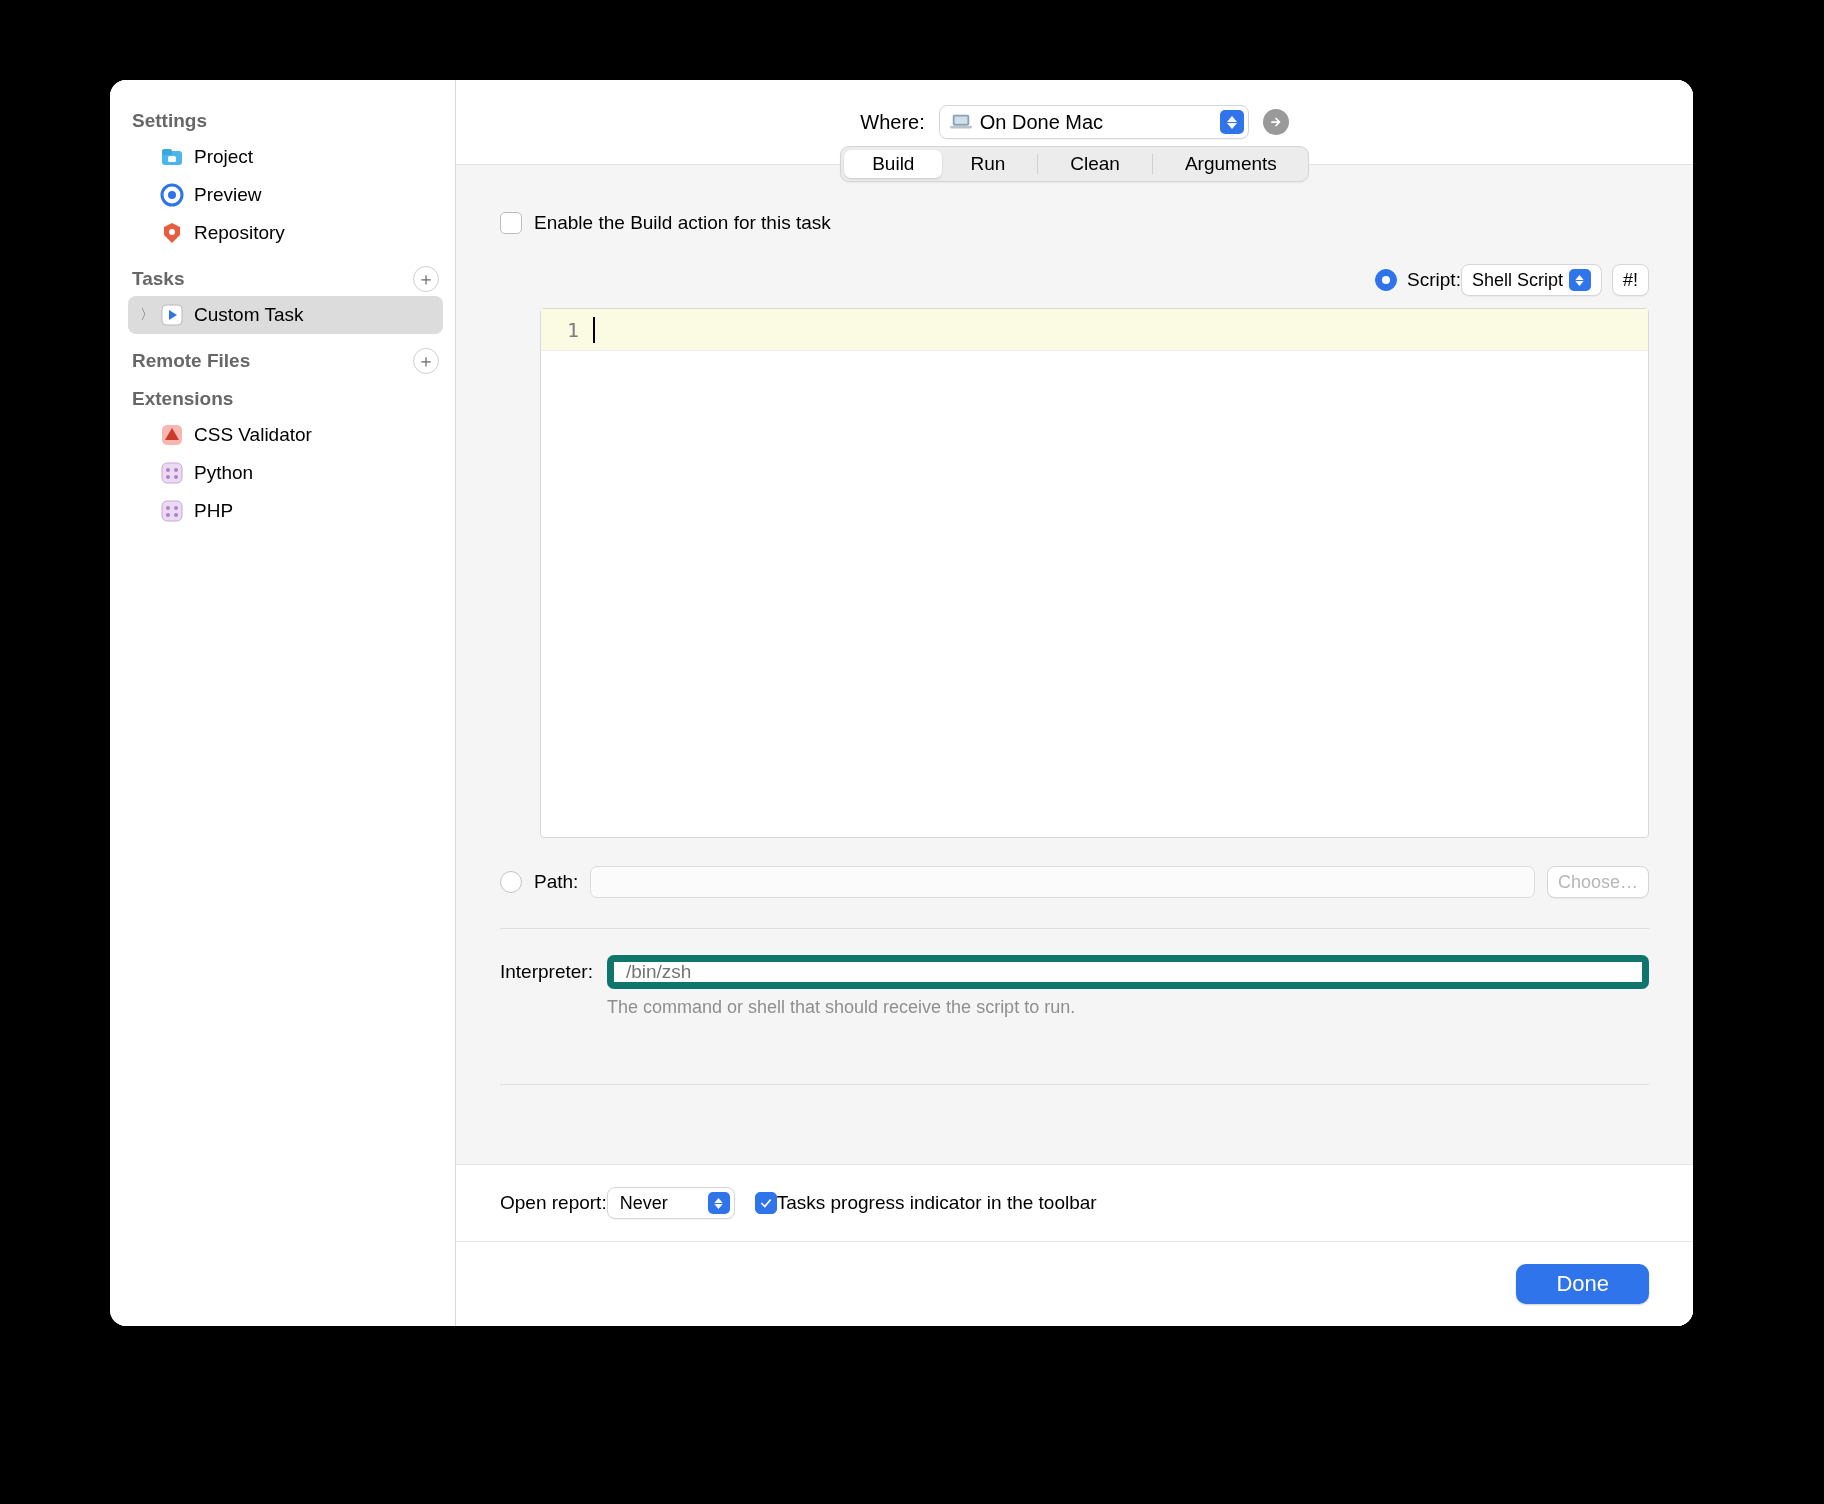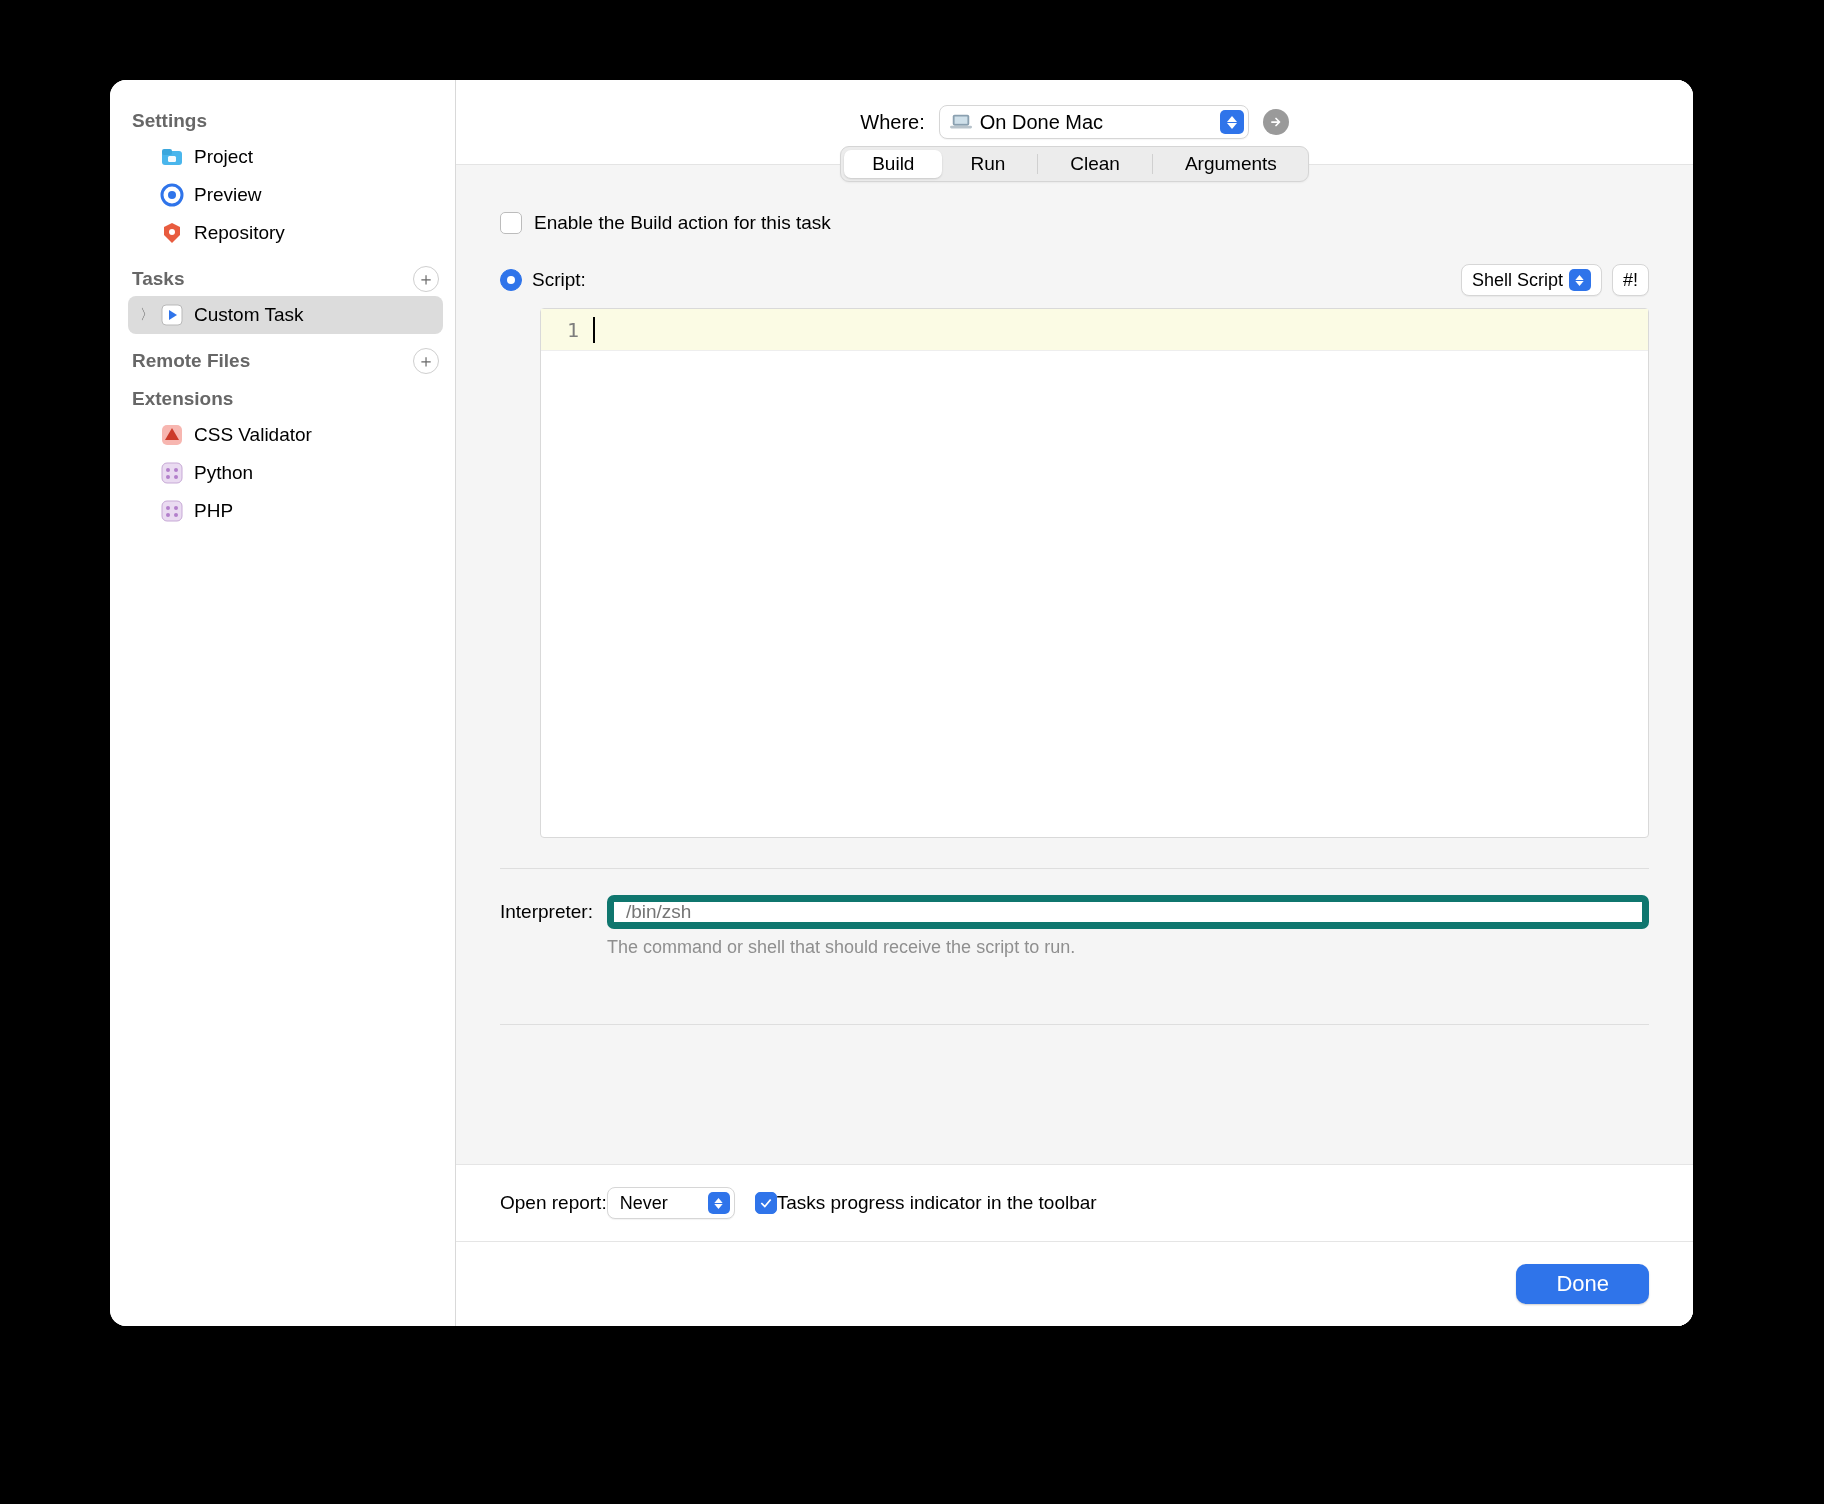--- a/index.html
+++ b/index.html
@@ -175,21 +175,21 @@
     margin-bottom:30px;
   }
   .mac-checkbox {
     width:22px;height:22px;border:1.5px solid #bcbcbc;border-radius:5px;
     background:#fff;display:inline-flex;align-items:center;justify-content:center;
   }
   .mac-checkbox.checked{background:#2f74ea;border-color:#2f74ea;}
   .mac-checkbox.checked svg{width:14px;height:14px;fill:none;stroke:#fff;stroke-width:3;}
 
   .script-row-head {
-    display:flex;align-items:center;justify-content:space-between;
+    display:flex;align-items:center;justify-content:flex-end;
     margin-bottom:12px;
   }
   .radio-line {display:flex;align-items:center;gap:10px;}
   .mac-radio {
     width:22px;height:22px;border-radius:50%;
     border:1px solid #c3c3c3;background:#fff;
     display:inline-flex;align-items:center;justify-content:center;
   }
   .mac-radio.checked{border-color:#2f74ea;background:#2f74ea;}
   .mac-radio.checked::after{content:"";width:8px;height:8px;border-radius:50%;background:#fff;}
@@ -430,20 +430,26 @@
           </div>
         </div>
 
         <div class="editor">
           <div class="editor-line1">
             <div class="gutter">1</div>
             <div class="cursor-bar"></div>
           </div>
         </div>
 
+        <div class="path-row">
+          <span class="mac-radio"></span>
+          <span>Path:</span>
+          <div class="field"></div>
+          <div class="btn disabled">Choose…</div>
+        </div>
 
         <div class="hr"></div>
 
         <div class="interp-row">
           <span style="padding-top:6px">Interpreter:</span>
           <div class="col">
             <input class="text-input" placeholder="/bin/zsh" style="">
             <div class="hint">The command or shell that should receive the script to run.</div>
           </div>
         </div>

